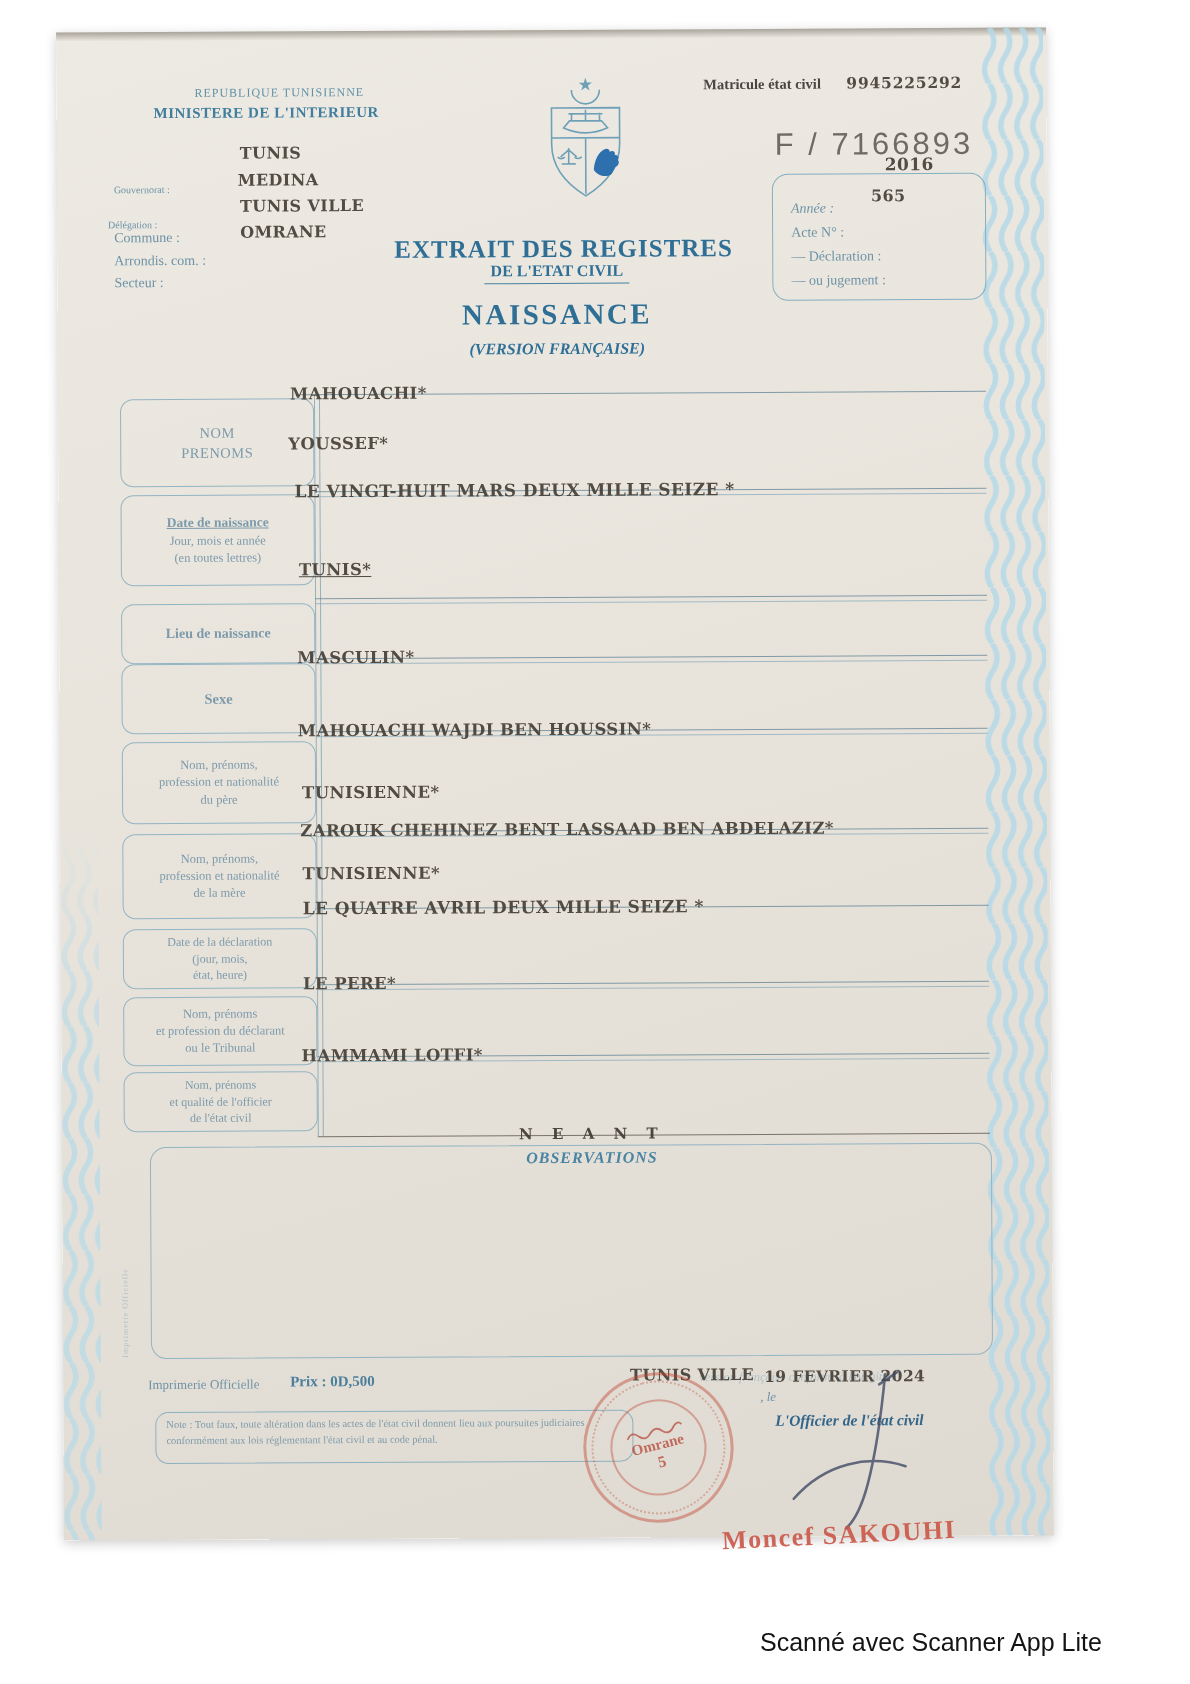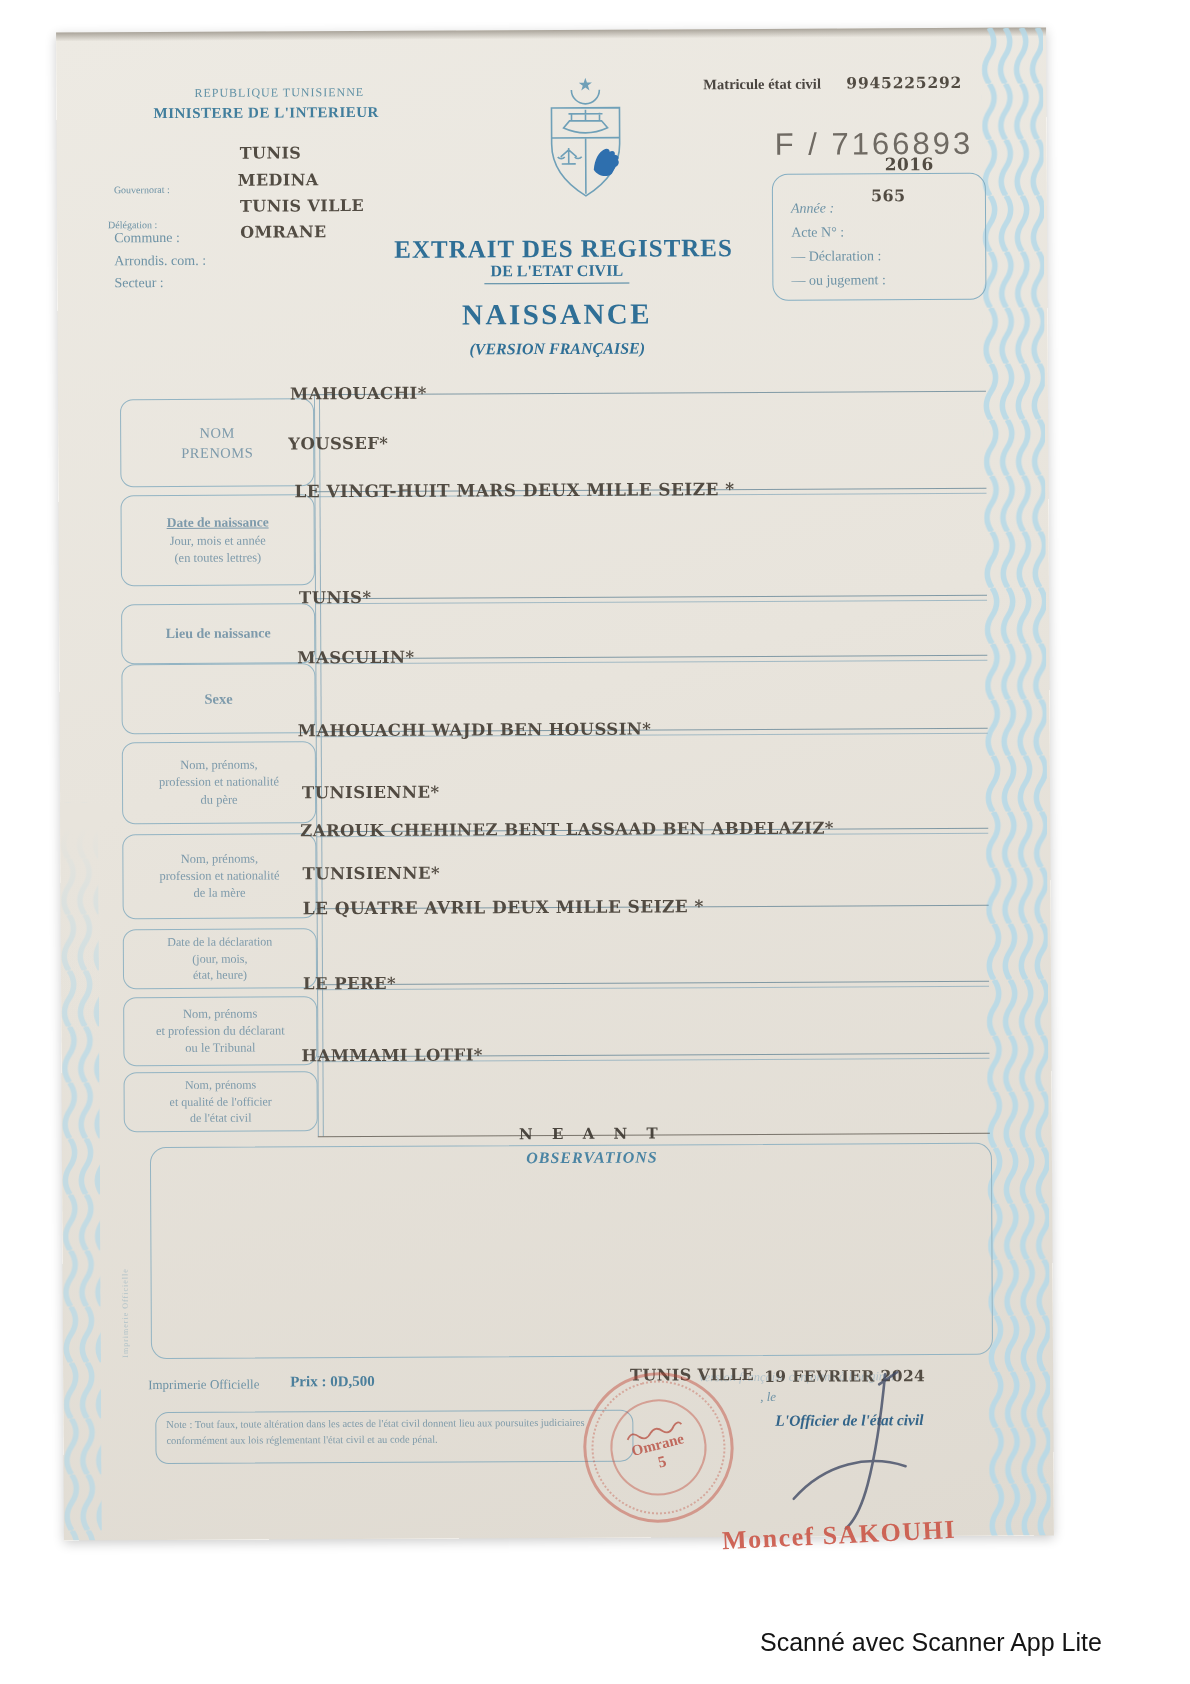--- a/index.html
+++ b/index.html
@@ -172,21 +172,21 @@
   </div>
   <div class="lblbox" style="left:62px;top:1040px;width:192px;height:58px;font-size:12px;">
     <span>Nom, prénoms</span>
     <span>et qualité de l'officier</span>
     <span>de l'état civil</span>
   </div>
 
   <div class="typed" style="left:232px;top:353px;">MAHOUACHI*</div>
   <div class="typed" style="left:230px;top:403px;">YOUSSEF*</div>
   <div class="typed" style="left:236px;top:450px;font-size:17px;">LE VINGT-HUIT MARS  DEUX MILLE SEIZE *</div>
-  <div class="typed" style="left:240px;top:557px;">TUNIS*</div>
+  <div class="typed" style="left:240px;top:529px;text-decoration:underline;">TUNIS*</div>
   <div class="typed" style="left:238px;top:617px;">MASCULIN*</div>
   <div class="typed" style="left:238px;top:690px;">MAHOUACHI WAJDI BEN HOUSSIN*</div>
   <div class="typed" style="left:242px;top:752px;">TUNISIENNE*</div>
   <div class="typed" style="left:240px;top:790px;font-size:16.5px;">ZAROUK CHEHINEZ BENT LASSAAD BEN ABDELAZIZ*</div>
   <div class="typed" style="left:242px;top:833px;">TUNISIENNE*</div>
   <div class="typed" style="left:242px;top:867px;font-size:17px;">LE QUATRE AVRIL  DEUX MILLE SEIZE *</div>
   <div class="typed" style="left:242px;top:943px;text-align:right;">LE PERE*</div>
   <div class="typed" style="left:240px;top:1015px;">HAMMAMI LOTFI*</div>
 
   <div class="typed" style="left:410px;top:1095px;width:240px;text-align:center;font-size:15px;letter-spacing:7px;color:#3f3a33;">N E A N T</div>

